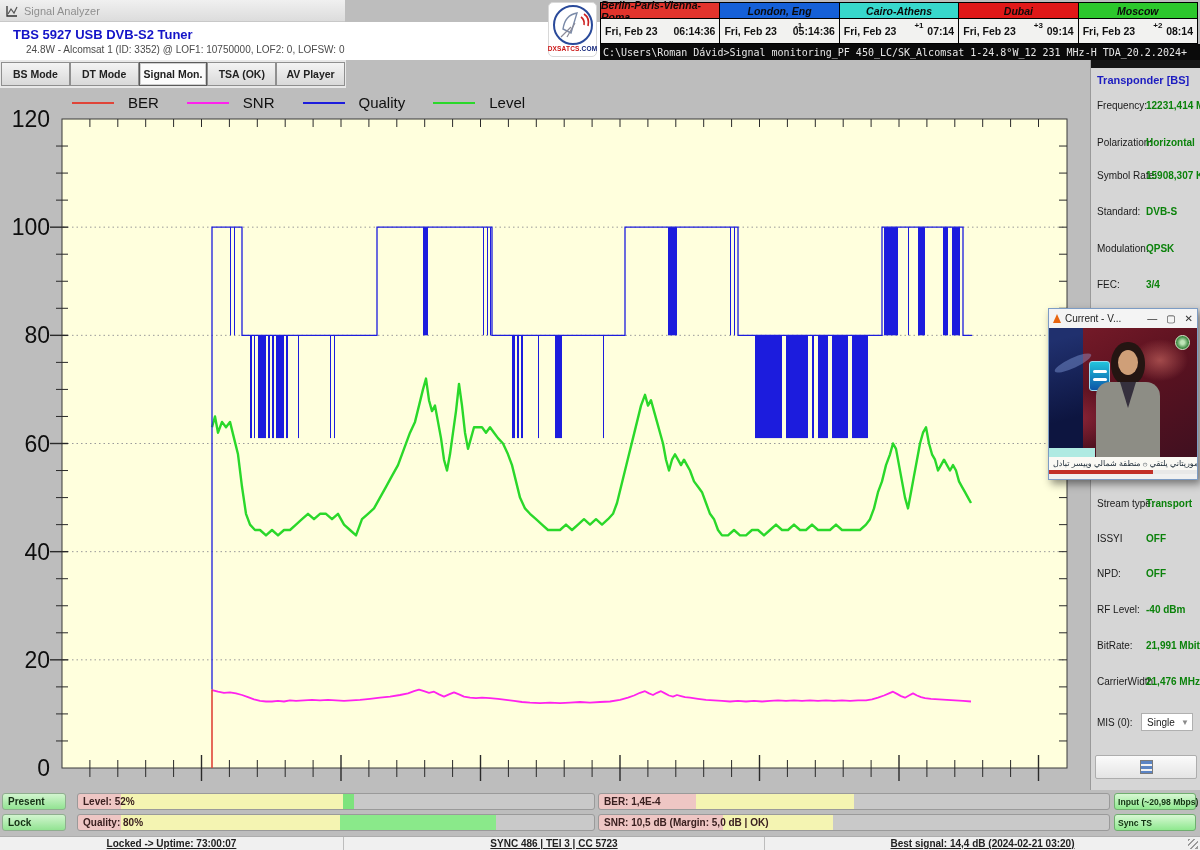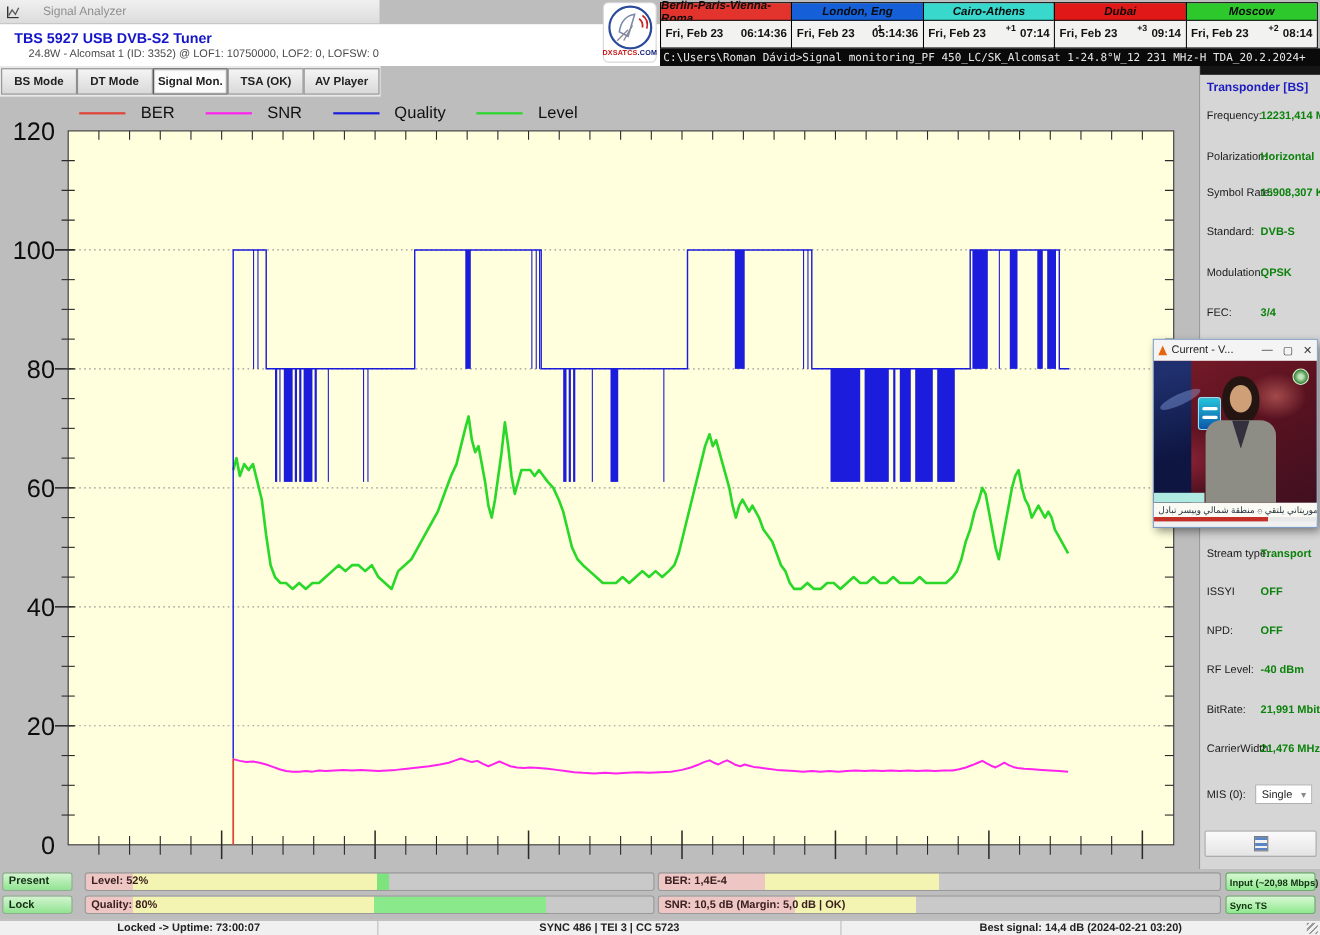--- a/index.html
+++ b/index.html
@@ -3,21 +3,21 @@
 <meta charset="utf-8">
 <style>
   html,body{margin:0;padding:0;background:#9a9a9a;}
   *{box-sizing:border-box;}
   #screen{position:relative;width:1200px;height:850px;background:#bdbdbd;overflow:hidden;
           font-family:"Liberation Sans",sans-serif;color:#111;}
   .abs{position:absolute;}
 
   
   #titlebar{left:0;top:0;width:345px;height:22px;background:linear-gradient(#f0f0f0,#dcdcdc);
-            display:flex;align-items:center;gap:21px;padding-left:6px;border-bottom:1px solid #c8c8c8;}
+            display:flex;align-items:center;gap:6px;padding-left:6px;border-bottom:1px solid #c8c8c8;}
   #titlebar .t{color:#8f8f8f;font-size:11px;}
   #tuner-panel{left:0;top:22px;width:600px;height:38px;background:#ffffff;}
   #tuner-title{position:absolute;left:13px;top:5px;color:#1414c8;font-weight:bold;font-size:13px;}
   #tuner-sub{position:absolute;left:26px;top:22px;color:#4a4a4a;font-size:10px;}
   #tabrow{left:0;top:60px;width:346px;height:28px;display:flex;gap:0;padding:2px 1px;background:#e9e9e9;}
   .tab{flex:1;background:linear-gradient(#f4f4f4,#d9d9d9);border:1px solid #8f8f8f;
        font-size:10.5px;font-weight:bold;display:flex;align-items:center;justify-content:center;color:#222;}
   .tab.active{background:#fbfbfb;border:1px solid #5a5a5a;box-shadow:inset 0 0 0 1px #cfcfcf;}
 
   #annot{left:346px;top:0;width:202px;height:88px;background:#ffffff;border-left:1px solid #bbb;
@@ -98,21 +98,21 @@
         color:#3a2020;display:flex;align-items:center;padding-left:5px;}
   .bar-level{left:77px;width:518px;background:linear-gradient(to right,#eec6c4 0 8.3%,#f4f4b2 8.3% 51.3%,#7de37d 51.3% 53.4%,#c9c9c9 53.4% 100%);}
   .bar-quality{left:77px;width:518px;background:linear-gradient(to right,#eec6c4 0 8.3%,#f4f4b2 8.3% 50.7%,#8ae98a 50.7% 81%,#c9c9c9 81% 100%);}
   .bar-ber{left:598px;width:512px;background:linear-gradient(to right,#eec6c4 0 19%,#f4f4b2 19% 50%,#c9c9c9 50% 100%);}
   .bar-snr{left:598px;width:512px;background:linear-gradient(to right,#eec6c4 0 24.3%,#f4f4b2 24.3% 45.8%,#c9c9c9 45.8% 100%);}
   .right-box{position:absolute;left:1114px;width:82px;height:17px;border:1px solid #6fae6f;border-radius:3px;
              background:linear-gradient(#d8f8d4,#8fe88f);font-size:8.6px;font-weight:bold;color:#113311;
              display:flex;align-items:center;padding-left:3px;white-space:nowrap;}
 
   #statusbar{left:0;top:836px;width:1200px;height:14px;background:#f0f0f0;border-top:1px solid #adadad;
-             display:flex;font-size:10px;font-weight:bold;color:#222;}
+             display:flex;font-size:10px;font-weight:bold;color:#222;text-decoration:underline;}
   #statusbar .cell{display:flex;align-items:center;justify-content:center;border-right:1px solid #bdbdbd;}
   #grip{position:absolute;right:2px;bottom:1px;width:10px;height:10px;
         background:repeating-linear-gradient(135deg,#9a9a9a 0 1.5px,transparent 1.5px 4px);}
 </style>
 </head>
 <body>
 
 <div id="screen">
 
   <div class="abs" id="titlebar">

